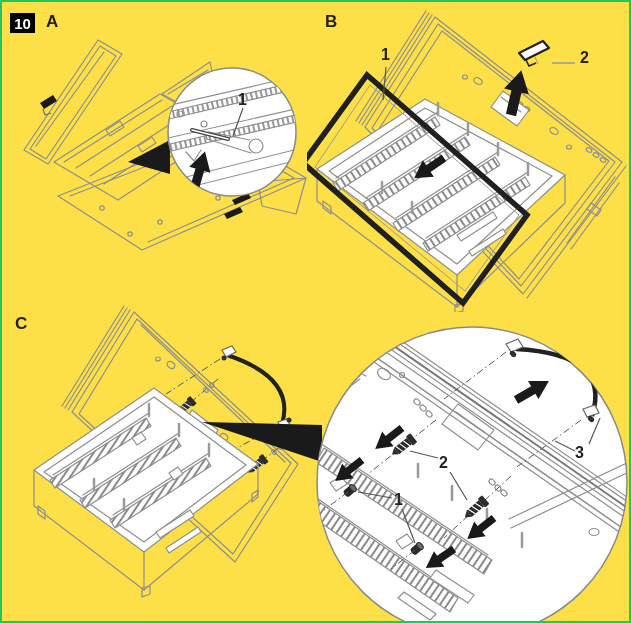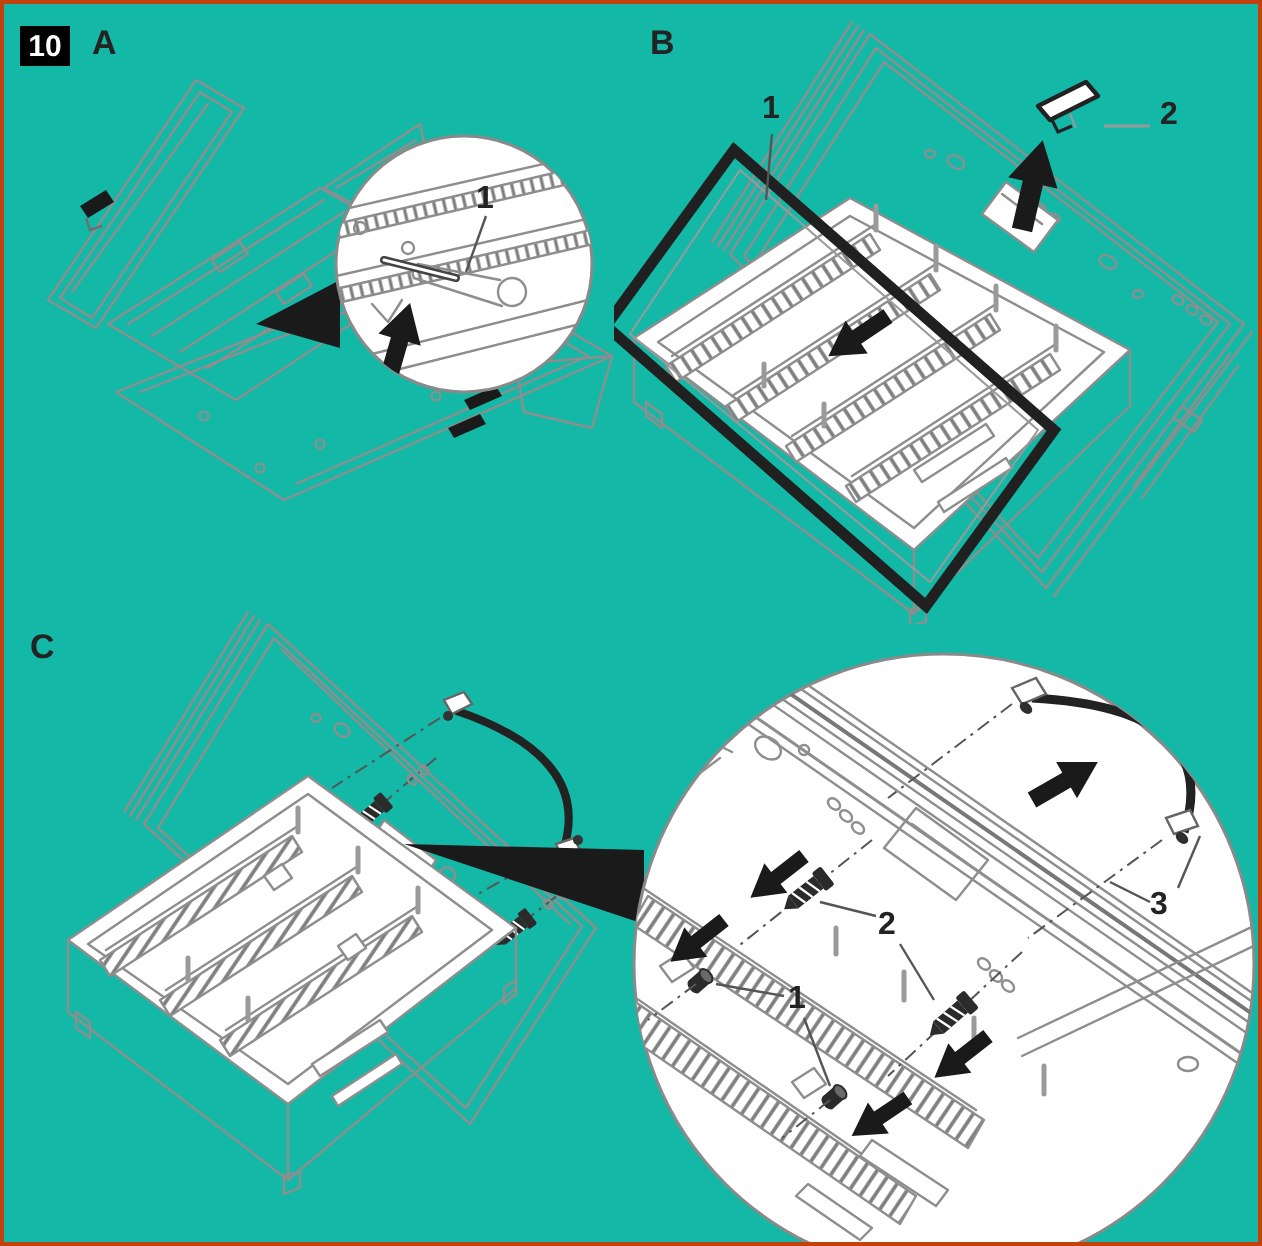--- a/index.html
+++ b/index.html
@@ -1,18 +1,18 @@
 <!DOCTYPE html>
 <html><head>
 <meta charset="utf-8">
 <style>
   html,body{margin:0;padding:0;background:#e8e8e8;}
   .page{
     position:relative;width:631px;height:623px;box-sizing:border-box;
-    background:#14b8a6;border:2px solid #c2410c;overflow:hidden;
+    background:#fde047;border:2px solid #22c55e;overflow:hidden;
     font-family:"Liberation Sans", sans-serif;
   }
   .panel-svg{position:absolute;}
   .lbl{
     position:absolute;font-weight:bold;font-size:17px;color:#232323;
     line-height:1;letter-spacing:0;user-select:none;
   }
   .callout{font-size:16px;}
   .badge{
     position:absolute;left:8px;top:11px;width:25px;height:20px;

